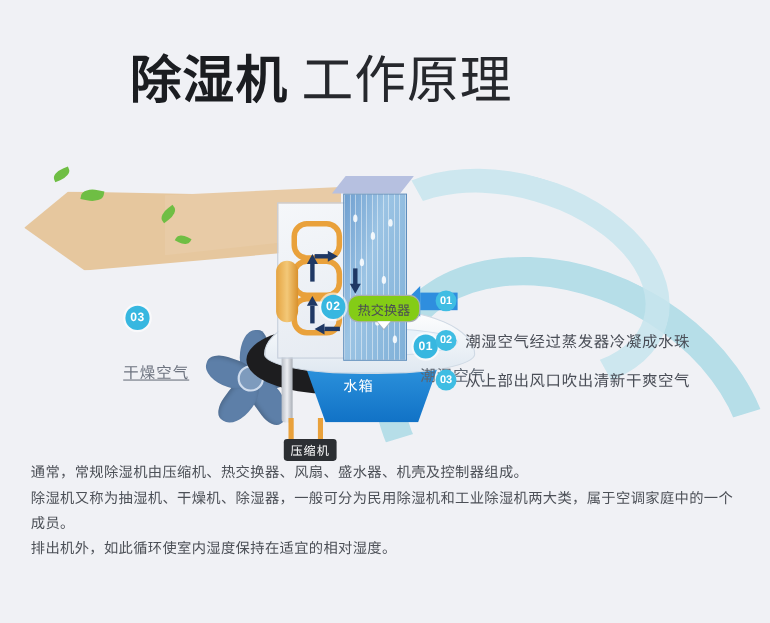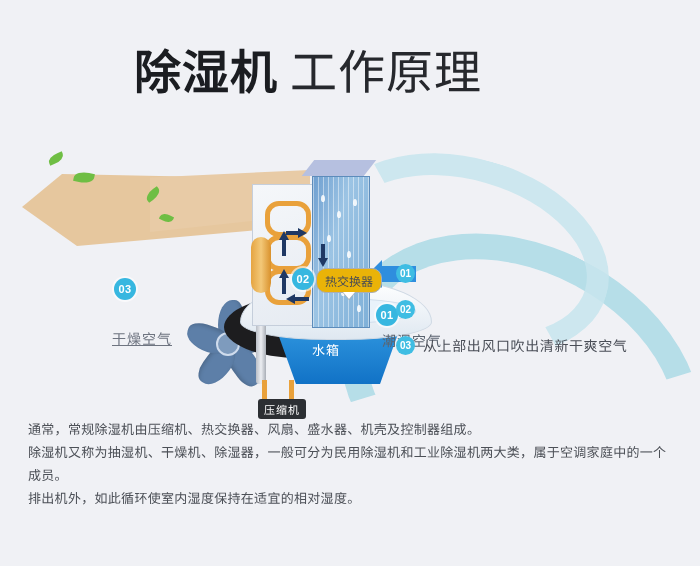--- a/index.html
+++ b/index.html
@@ -14,21 +14,21 @@
     font-family: "Liberation Sans", "DejaVu Sans", sans-serif;
     color: #3f4249;
     overflow: hidden;
     position: relative;
   }
 
   
   .title-wrap {
     position: absolute;
     top: 34px;
-    left: 16px;
+    left: 0;
     width: 584px;
     text-align: center;
     white-space: nowrap;
   }
   .title-bold {
     font-size: 47px;
     font-weight: 700;
     letter-spacing: 1px;
     color: #1b1d21;
     vertical-align: middle;
@@ -364,21 +364,21 @@
     border-radius: 3px;
     letter-spacing: 1px;
   }
 
   
   .callout {
     position: absolute;
     left: 316px;
     top: 150px;
     padding: 3px 8px;
-    background: #eab308;
+    background: #84cc16;
     border: 1px solid #a9aeb6;
     border-radius: 10px;
     font-size: 12px;
     color: #4a4d54;
     white-space: nowrap;
   }
   .callout::after {
     content: "";
     position: absolute;
     left: 26px;
@@ -546,20 +546,21 @@
 <div class="diagram-text dry-air-label" style="top:328px;text-decoration:underline;">干燥空气</div>
 <div class="diagram-text humid-air-label" style="top:330px;">潮湿空气</div>
 <div class="tank-label">水箱</div>
 
 <div class="legend">
   <div class="legend-row">
     <span class="legend-badge">01</span>
   </div>
   <div class="legend-row">
     <span class="legend-badge">02</span>
+    <span class="legend-text">潮湿空气经过蒸发器冷凝成水珠</span>
   </div>
   <div class="legend-row">
     <span class="legend-badge">03</span>
     <span class="legend-text">从上部出风口吹出清新干爽空气</span>
   </div>
 </div>
 
 <div class="copy">
   <p>通常，常规除湿机由压缩机、热交换器、风扇、盛水器、机壳及控制器组成。</p>
   <p>除湿机又称为抽湿机、干燥机、除湿器，一般可分为民用除湿机和工业除湿机两大类，属于空调家庭中的一个成员。</p>

